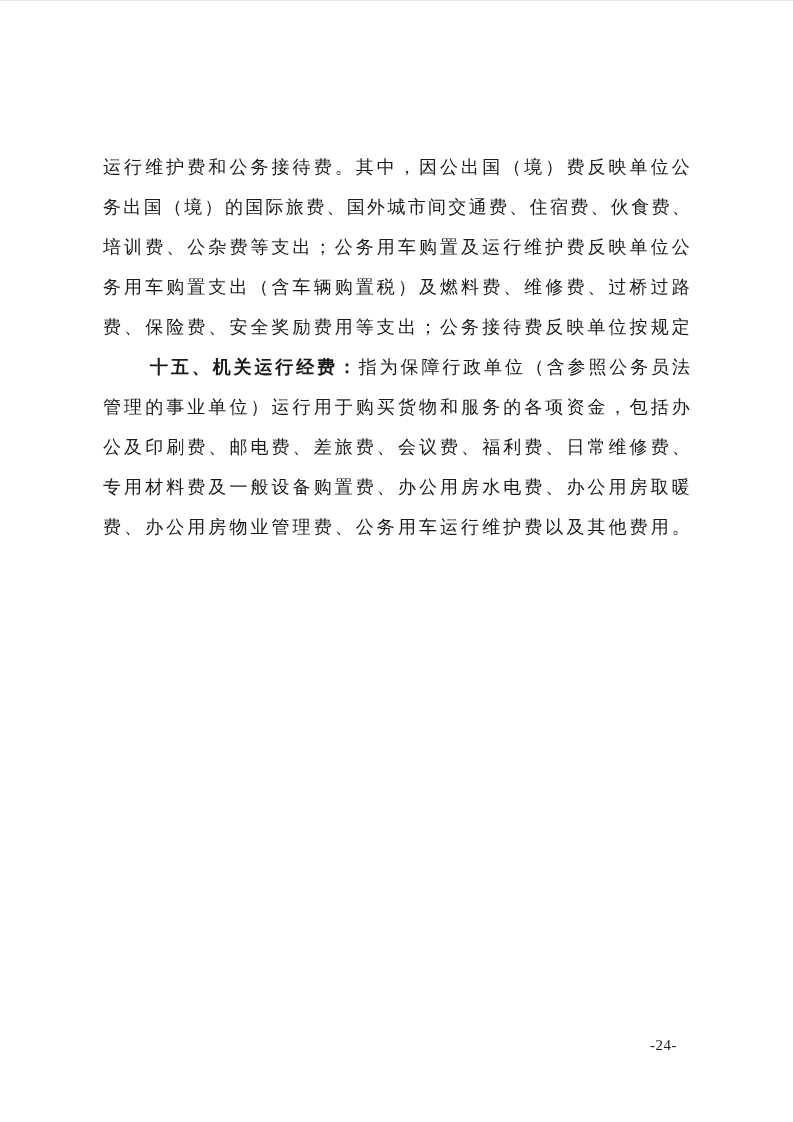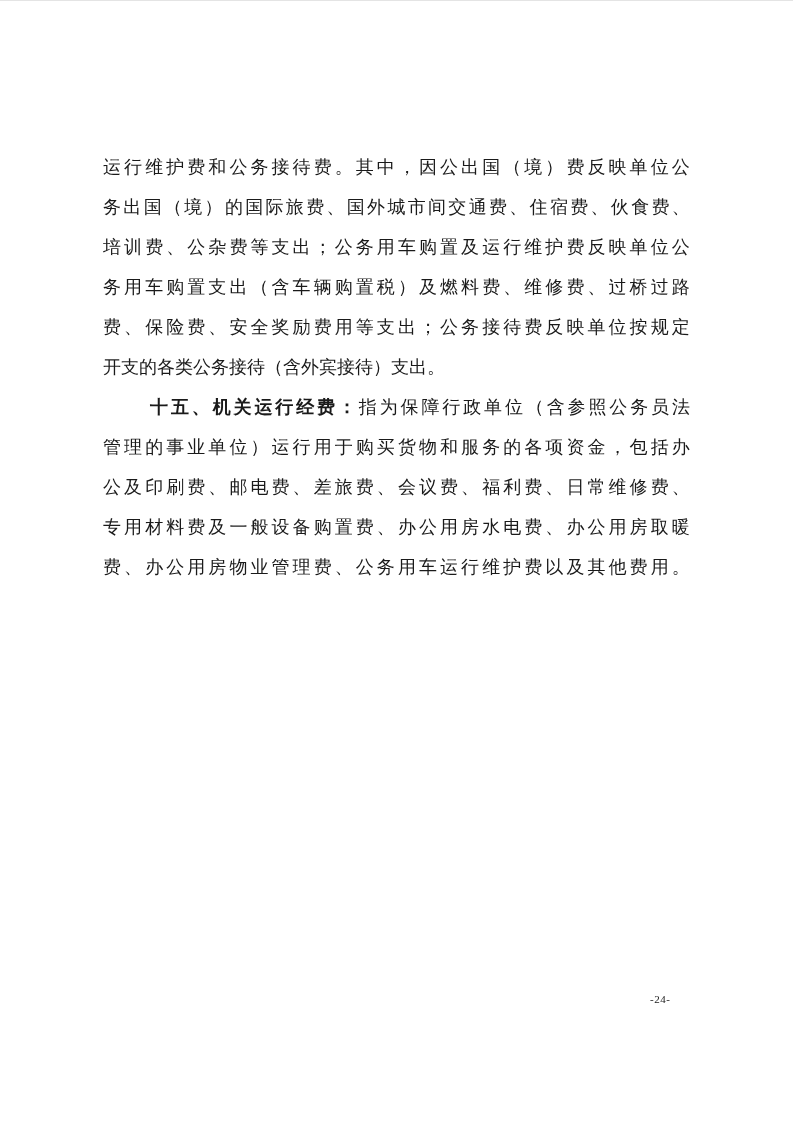--- a/index.html
+++ b/index.html
@@ -34,23 +34,23 @@
     display: flex;
     justify-content: space-between;
     white-space: normal;
   }
   .line.indent {
     padding-left: 47px;
   }
   .bold { font-weight: 700; }
   .page-number {
     position: absolute;
-    top: 992px;
+    top: 1036px;
     left: 650px;
-    font-size: 11px;
+    font-size: 15px;
     letter-spacing: 0.5px;
     color: #1a1a1a;
   }
 </style>
 </head>
 <body>
 
 <div class="page">
   <div class="text-block">
       <div class="line justify">
@@ -197,21 +197,20 @@
         <span class="">待</span>
         <span class="">费</span>
         <span class="">反</span>
         <span class="">映</span>
         <span class="">单</span>
         <span class="">位</span>
         <span class="">按</span>
         <span class="">规</span>
         <span class="">定</span>
       </div>
-      <div class="line"><span class="">开支的各类公务接待（含外宾接待）支出。</span></div>
       <div class="line justify indent">
         <span class="bold">十</span>
         <span class="bold">五</span>
         <span class="bold">、</span>
         <span class="bold">机</span>
         <span class="bold">关</span>
         <span class="bold">运</span>
         <span class="bold">行</span>
         <span class="bold">经</span>
         <span class="bold">费</span>

